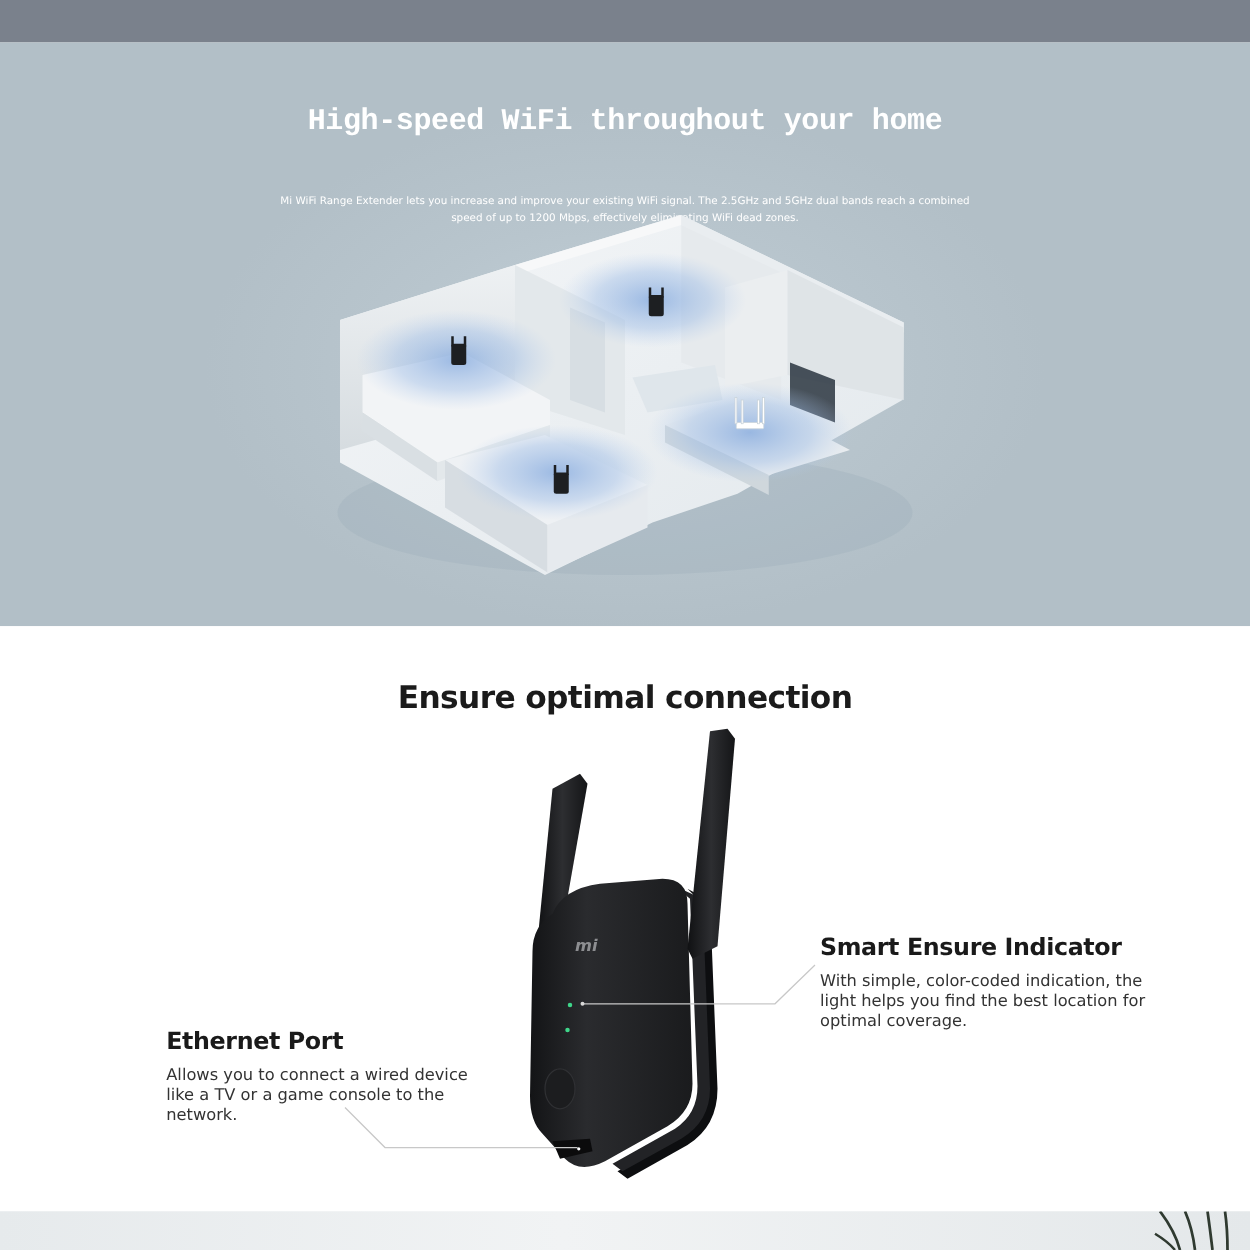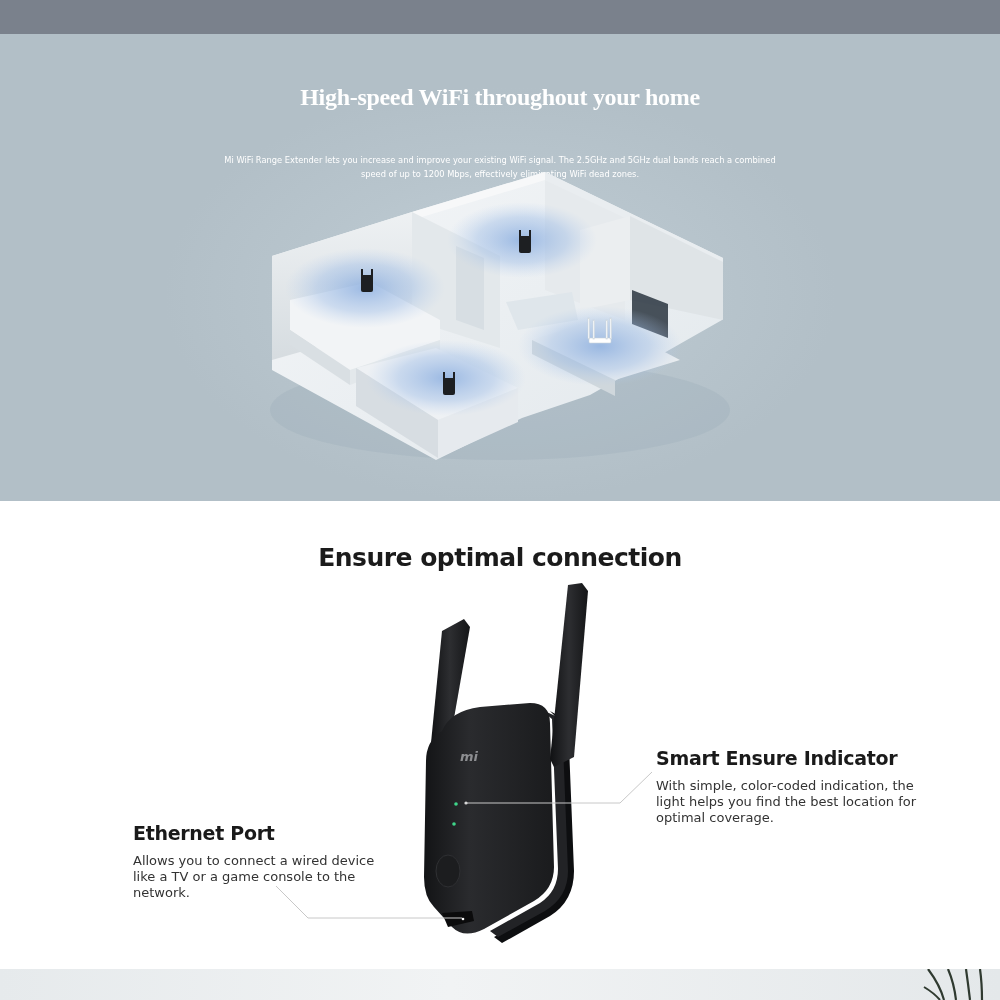--- a/index.html
+++ b/index.html
@@ -1,21 +1,21 @@
 <!DOCTYPE html>
 <html><head>
 <meta charset="utf-8">
 <style>
   * { margin: 0; padding: 0; box-sizing: border-box; }
   html, body { width: 1000px; height: 1000px; overflow: hidden; background: #ffffff; font-family: "DejaVu Sans", sans-serif; }
   .topbar { position: absolute; left: 0; top: 0; width: 1000px; height: 34px; background: #7a818c; }
   .hero { position: absolute; left: 0; top: 34px; width: 1000px; height: 467px;
     background: radial-gradient(ellipse 420px 260px at 500px 260px, #c3d0d8 0%, #b8c5cd 45%, #b2bfc7 80%); overflow: hidden; }
   .hero-title { position: absolute; left: 0; width: 1000px; top: 50px; text-align: center; color: #ffffff;
-    font-family: Liberation Serif, serif; font-weight: bold; font-size: 24px; letter-spacing: -0.3px; }
+    font-family: Liberation Mono, monospace; font-weight: bold; font-size: 24px; letter-spacing: -0.3px; }
   .hero-desc { position: absolute; left: 215px; width: 570px; top: 91px; text-align: center; color: #ffffff;
     font-family: "DejaVu Sans", sans-serif; font-size: 8.3px; line-height: 14px; margin-top: 28px; }
   .house { position: absolute; left: 260px; top: 136px; width: 480px; height: 290px; }
   .white-section { position: absolute; left: 0; top: 501px; width: 1000px; height: 419px; background: #ffffff; }
   .section-title { position: absolute; left: 0; width: 1000px; top: 42px; text-align: center; color: #1b1b1b;
     font-family: "DejaVu Sans", sans-serif; font-weight: bold; font-size: 25px; letter-spacing: -0.5px; }
   .device { position: absolute; left: 390px; top: 70px; width: 240px; height: 380px; }
   .callout-title { position: absolute; color: #1a1a1a; font-family: "DejaVu Sans", sans-serif; font-weight: bold; font-size: 19px; letter-spacing: -0.3px; }
   .callout-desc { position: absolute; color: #333333; font-family: "DejaVu Sans", sans-serif; font-size: 13px; line-height: 16px; }
   .lines { position: absolute; left: 0; top: 0; width: 1000px; height: 1000px; pointer-events: none; }

